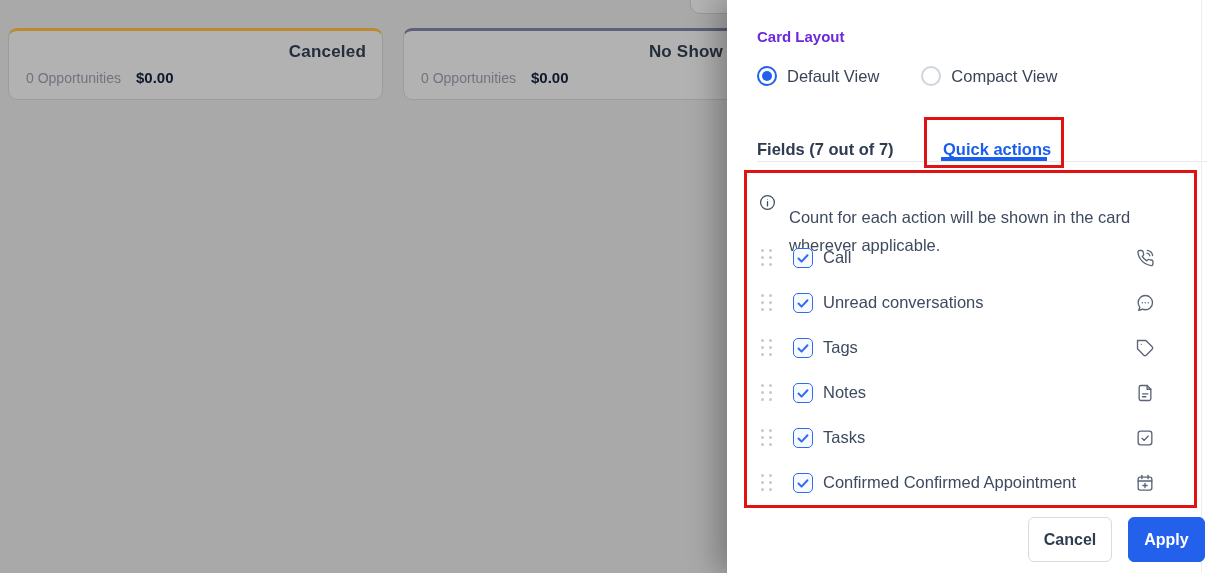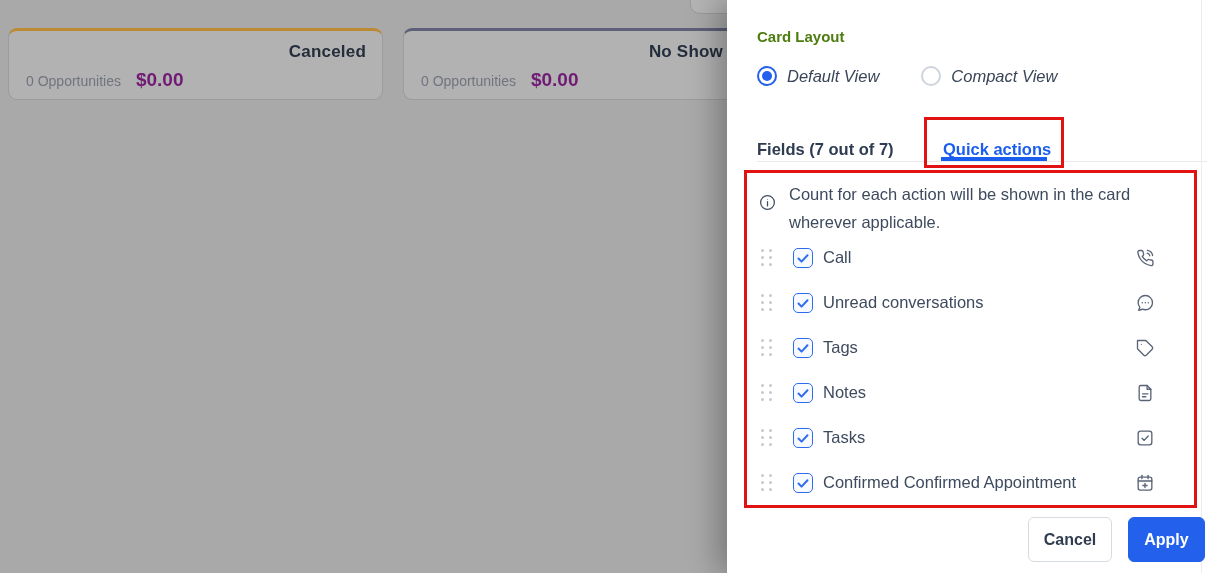--- a/index.html
+++ b/index.html
@@ -12,50 +12,50 @@
   .bd-card{
     position:absolute;top:28px;height:72px;box-sizing:border-box;
     background:#b2b2b2;border:1px solid #9c9c9c;border-radius:9px;
     border-top-width:3px;border-top-style:solid;
     padding:11px 16px 0 17px;
     text-align:right;
   }
   .bd-card .bd-title{font-size:17px;font-weight:bold;color:#242d3b;letter-spacing:.2px;}
   .bd-card .bd-meta{display:flex;align-items:baseline;gap:15px;margin-top:7px;}
   .bd-card .bd-opps{font-size:14px;color:#70747d;}
-  .bd-card .bd-amount{font-size:19px;font-weight:bold;color:#701a75;}
+  .bd-card .bd-amount{font-size:15px;font-weight:bold;color:#0f172a;}
   .bd-top-partial{
     position:absolute;left:690px;top:-14px;width:56px;height:26px;
     background:#b4b4b4;border:1px solid #9a9a9a;border-radius:10px;
   }
   
   .panel{
     position:absolute;left:727px;top:0;width:480px;height:573px;
     background:#ffffff;box-shadow:-10px 0 28px rgba(0,0,0,.28);
   }
   .scroll-line{position:absolute;right:5px;top:0;width:1px;height:573px;background:#ededee;}
-  .card-layout-label{position:absolute;left:30px;top:28px;font-size:15px;font-weight:bold;color:#4d7c0f;}
+  .card-layout-label{position:absolute;left:30px;top:28px;font-size:15px;font-weight:bold;color:#6d28d9;}
   .radio-row{position:absolute;left:30px;top:66px;display:flex;align-items:center;}
   .radio-item{display:flex;align-items:center;cursor:pointer;}
   .radio-item + .radio-item{margin-left:42px;}
   .radio-circle{width:20px;height:20px;border-radius:50%;box-sizing:border-box;background:#fff;display:flex;align-items:center;justify-content:center;}
   .radio-circle.sel{border:2px solid #2361ec;}
   .radio-circle.sel::after{content:"";width:10px;height:10px;border-radius:50%;background:#2361ec;}
   .radio-circle.unsel{border:2px solid #ced4dc;}
-  .radio-label{margin-left:10px;font-size:16.5px;color:#3a4557;font-style:italic;}
+  .radio-label{margin-left:10px;font-size:16.5px;color:#3a4557;}
   
   .tab{position:absolute;top:140px;font-size:16.5px;font-weight:bold;cursor:pointer;}
   .tab-fields{left:30px;color:#2e3b51;}
   .tab-quick{left:216px;color:#1a5eef;}
   .tab-underline{position:absolute;left:214px;top:157px;width:106px;height:4px;background:#1a5eef;}
   .tabs-divider{position:absolute;left:30px;right:0;top:161px;height:1px;background:#e7e9ed;}
   
   .info-row{position:absolute;left:31px;top:180px;display:flex;}
   .info-icon{width:19px;height:19px;margin-top:13px;flex:0 0 auto;}
-  .info-text{margin-left:12px;width:382px;font-size:16.5px;line-height:28px;color:#3e4a5e;}
+  .info-text{margin-left:12px;width:382px;font-size:16.5px;line-height:28px;color:#3e4a5e;margin-top:23px;}
   
   .qa-rows{position:absolute;left:0;right:8px;top:235px;}
   .qa-row{height:45px;display:flex;align-items:center;padding:0 44px 0 34px;}
   .drag-handle{width:11px;display:grid;grid-template-columns:3px 3px;grid-auto-rows:3px;gap:4px 5px;margin-right:21px;cursor:grab;}
   .drag-handle i{width:3px;height:3px;border-radius:50%;background:#c5c9d2;}
   .qa-check{
     width:20px;height:20px;box-sizing:border-box;border:1.7px solid #2f6bf2;border-radius:5px;
     background:#f7faff;display:flex;align-items:center;justify-content:center;margin-right:10px;cursor:pointer;flex:0 0 auto;
   }
   .qa-label{font-size:16.5px;color:#3e4a5e;}

